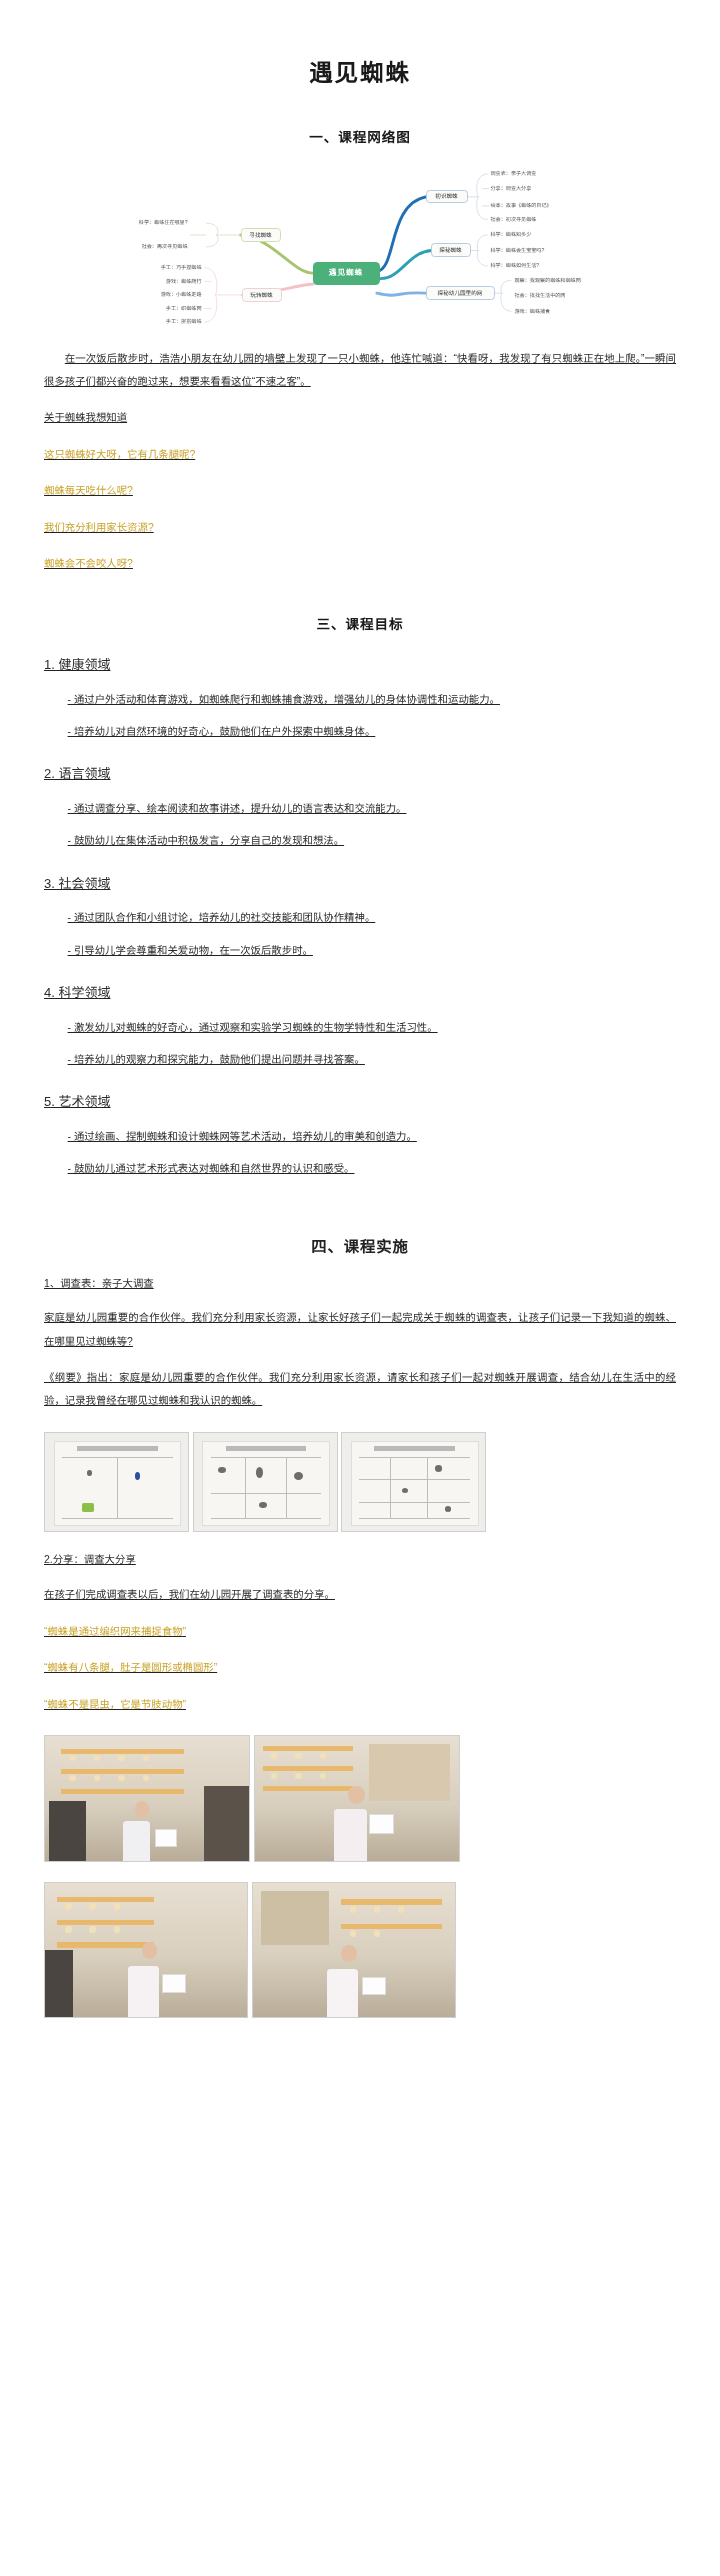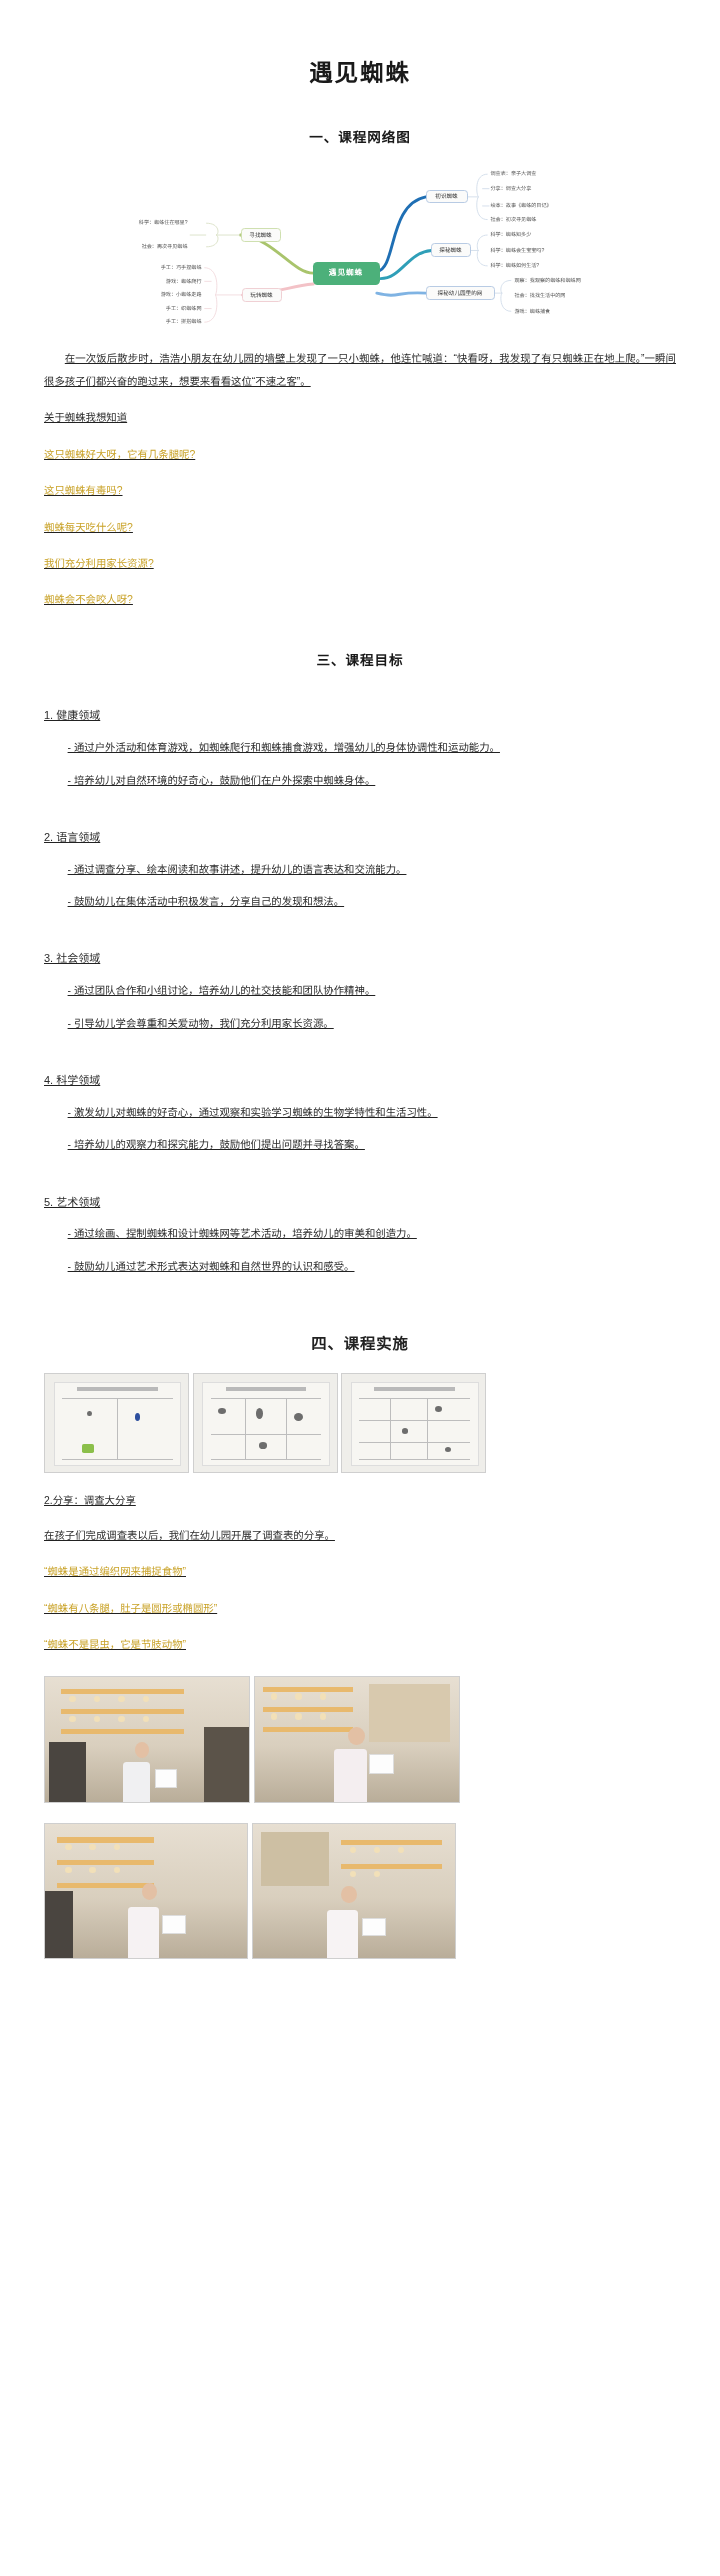--- a/index.html
+++ b/index.html
@@ -47,24 +47,24 @@
   }
   p.para.noindent{text-indent:0;}
   p.quote{
     font-size:10.4px;
     line-height:2.1;
     color:#c9a227;
     margin:14.5px 0 0 0;
     text-indent:0;
   }
   p.goal-head{
-    font-size:11px;
+    font-size:13px;
     line-height:1.9;
     color:#2b2b2b;
-    margin:36px 0 0 0;
+    margin:20px 0 0 0;
     text-indent:0;
   }
   p.goal-item{
     font-size:10.4px;
     line-height:2.05;
     color:#2b2b2b;
     margin:11px 0 0 23.6px;
     text-indent:0;
     text-align:justify;
   }
@@ -241,53 +241,57 @@
     <div class="leaf r" style="left:427px;top:112px;">观察：我观察的蜘蛛和蜘蛛网</div>
     <div class="leaf r" style="left:427px;top:127px;">社会：找找生活中的网</div>
     <div class="leaf r" style="left:427px;top:143px;">游戏：蜘蛛捕食</div>
   </div>
 
 
   <div class="body-wrap">
     <p class="para">在一次饭后散步时，浩浩小朋友在幼儿园的墙壁上发现了一只小蜘蛛，他连忙喊道：“快看呀，我发现了有只蜘蛛正在地上爬。”一瞬间很多孩子们都兴奋的跑过来，想要来看看这位“不速之客”。</p>
     <p class="para noindent">关于蜘蛛我想知道</p>
     <p class="quote">这只蜘蛛好大呀，它有几条腿呢?</p>
-    <p class="quote">这只蜘蛛有毒吗?</p>
     <p class="quote">蜘蛛每天吃什么呢?</p>
     <p class="quote">我们充分利用家长资源?</p>
     <p class="quote">蜘蛛会不会咬人呀?</p>
   </div>
 
   <h2 class="section-h">三、课程目标</h2>
 
   <div class="body-wrap">
     <p class="goal-head">1. 健康领域</p>
     <p class="goal-item">- 通过户外活动和体育游戏，如蜘蛛爬行和蜘蛛捕食游戏，增强幼儿的身体协调性和运动能力。</p>
     <p class="goal-item">- 培养幼儿对自然环境的好奇心，鼓励他们在户外探索中蜘蛛身体。</p>
 
     <p class="goal-head">2. 语言领域</p>
     <p class="goal-item">- 通过调查分享、绘本阅读和故事讲述，提升幼儿的语言表达和交流能力。</p>
     <p class="goal-item">- 鼓励幼儿在集体活动中积极发言，分享自己的发现和想法。</p>
 
     <p class="goal-head">3. 社会领域</p>
     <p class="goal-item">- 通过团队合作和小组讨论，培养幼儿的社交技能和团队协作精神。</p>
-    <p class="goal-item">- 引导幼儿学会尊重和关爱动物，我们充分利用家长资源。</p>
+    <p class="goal-item">- 引导幼儿学会尊重和关爱动物，在一次饭后散步时。</p>
 
     <p class="goal-head">4. 科学领域</p>
     <p class="goal-item">- 激发幼儿对蜘蛛的好奇心，通过观察和实验学习蜘蛛的生物学特性和生活习性。</p>
     <p class="goal-item">- 培养幼儿的观察力和探究能力，鼓励他们提出问题并寻找答案。</p>
 
     <p class="goal-head">5. 艺术领域</p>
     <p class="goal-item">- 通过绘画、捏制蜘蛛和设计蜘蛛网等艺术活动，培养幼儿的审美和创造力。</p>
     <p class="goal-item">- 鼓励幼儿通过艺术形式表达对蜘蛛和自然世界的认识和感受。</p>
   </div>
 
   <h2 class="sec4-title">四、课程实施</h2>
 
 
+  <div class="body-wrap">
+    <p class="impl-head">1、调查表：亲子大调查</p>
+    <p class="para noindent">家庭是幼儿园重要的合作伙伴。我们充分利用家长资源，让家长好孩子们一起完成关于蜘蛛的调查表，让孩子们记录一下我知道的蜘蛛、在哪里见过蜘蛛等?</p>
+    <p class="para noindent">《纲要》指出：家庭是幼儿园重要的合作伙伴。我们充分利用家长资源，请家长和孩子们一起对蜘蛛开展调查，结合幼儿在生活中的经验，记录我曾经在哪见过蜘蛛和我认识的蜘蛛。</p>
+  </div>
 
   <div class="photo-row">
     <div class="photo ph-survey">
       <div class="sheet">
         <div class="hdr"></div>
         <div class="ln" style="top:18%"></div>
         <div class="ln" style="top:92%"></div>
         <div class="vl" style="left:50%"></div>
         <div class="blob" style="left:26%;top:34%;width:4.5px;height:5.4px;"></div>
         <div class="blob" style="left:64%;top:36%;width:5.4px;height:8.2px;background:#2d4f9e;"></div>

